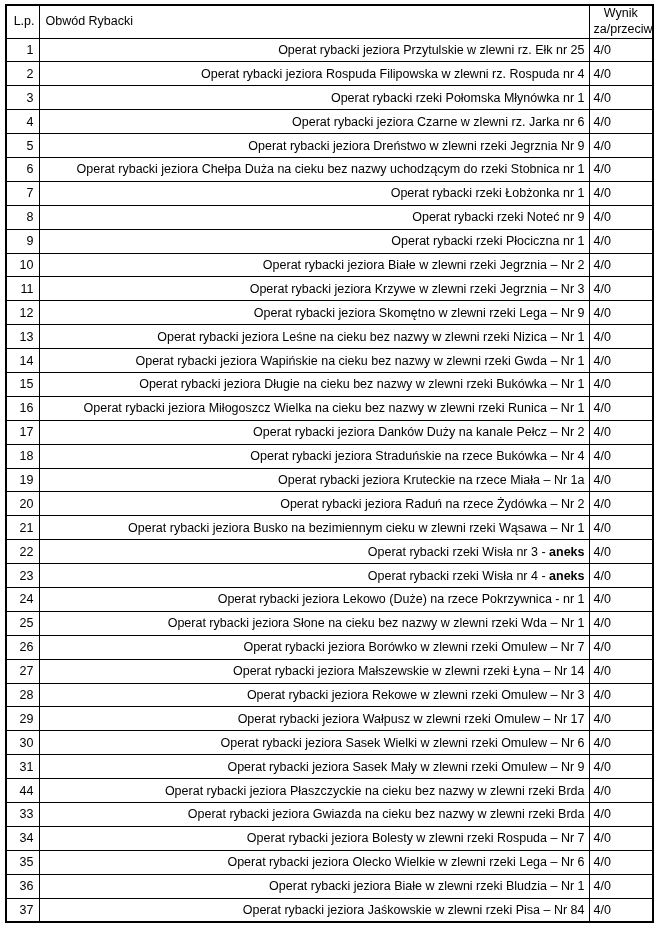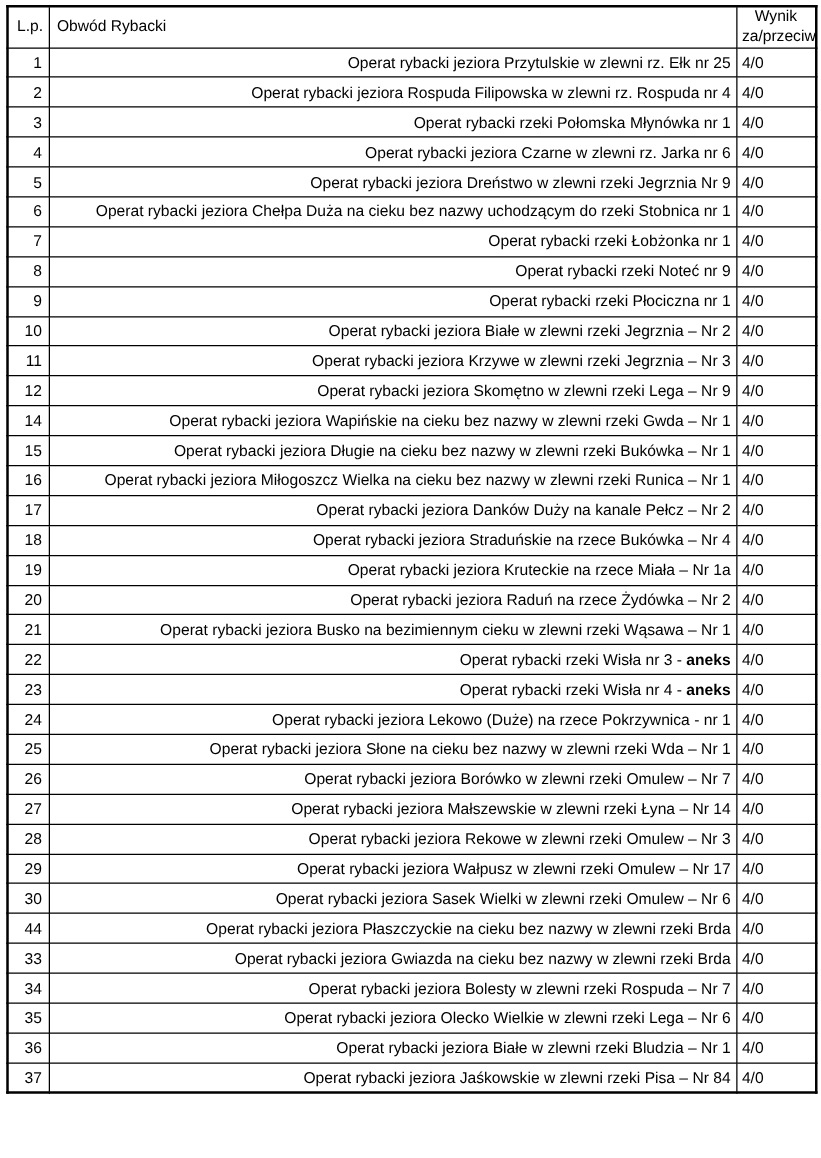--- a/index.html
+++ b/index.html
@@ -120,20 +120,25 @@
           <td class="col-lp">11</td>
           <td class="col-obwod">Operat rybacki jeziora Krzywe w zlewni rzeki Jegrznia – Nr 3</td>
           <td class="col-wynik">4/0</td>
         </tr>
         <tr>
           <td class="col-lp">12</td>
           <td class="col-obwod">Operat rybacki jeziora Skomętno w zlewni rzeki Lega – Nr 9</td>
           <td class="col-wynik">4/0</td>
         </tr>
         <tr>
+          <td class="col-lp">13</td>
+          <td class="col-obwod">Operat rybacki jeziora Leśne na cieku bez nazwy w zlewni rzeki Nizica – Nr 1</td>
+          <td class="col-wynik">4/0</td>
+        </tr>
+        <tr>
           <td class="col-lp">14</td>
           <td class="col-obwod">Operat rybacki jeziora Wapińskie na cieku bez nazwy w zlewni rzeki Gwda – Nr 1</td>
           <td class="col-wynik">4/0</td>
         </tr>
         <tr>
           <td class="col-lp">15</td>
           <td class="col-obwod">Operat rybacki jeziora Długie na cieku bez nazwy w zlewni rzeki Bukówka – Nr 1</td>
           <td class="col-wynik">4/0</td>
         </tr>
         <tr>
@@ -202,20 +207,25 @@
           <td class="col-wynik">4/0</td>
         </tr>
         <tr>
           <td class="col-lp">29</td>
           <td class="col-obwod">Operat rybacki jeziora Wałpusz w zlewni rzeki Omulew – Nr 17</td>
           <td class="col-wynik">4/0</td>
         </tr>
         <tr>
           <td class="col-lp">30</td>
           <td class="col-obwod">Operat rybacki jeziora Sasek Wielki w zlewni rzeki Omulew – Nr 6</td>
+          <td class="col-wynik">4/0</td>
+        </tr>
+        <tr>
+          <td class="col-lp">31</td>
+          <td class="col-obwod">Operat rybacki jeziora Sasek Mały w zlewni rzeki Omulew – Nr 9</td>
           <td class="col-wynik">4/0</td>
         </tr>
         <tr>
           <td class="col-lp">44</td>
           <td class="col-obwod">Operat rybacki jeziora Płaszczyckie na cieku bez nazwy w zlewni rzeki Brda</td>
           <td class="col-wynik">4/0</td>
         </tr>
         <tr>
           <td class="col-lp">33</td>
           <td class="col-obwod">Operat rybacki jeziora Gwiazda na cieku bez nazwy w zlewni rzeki Brda</td>

